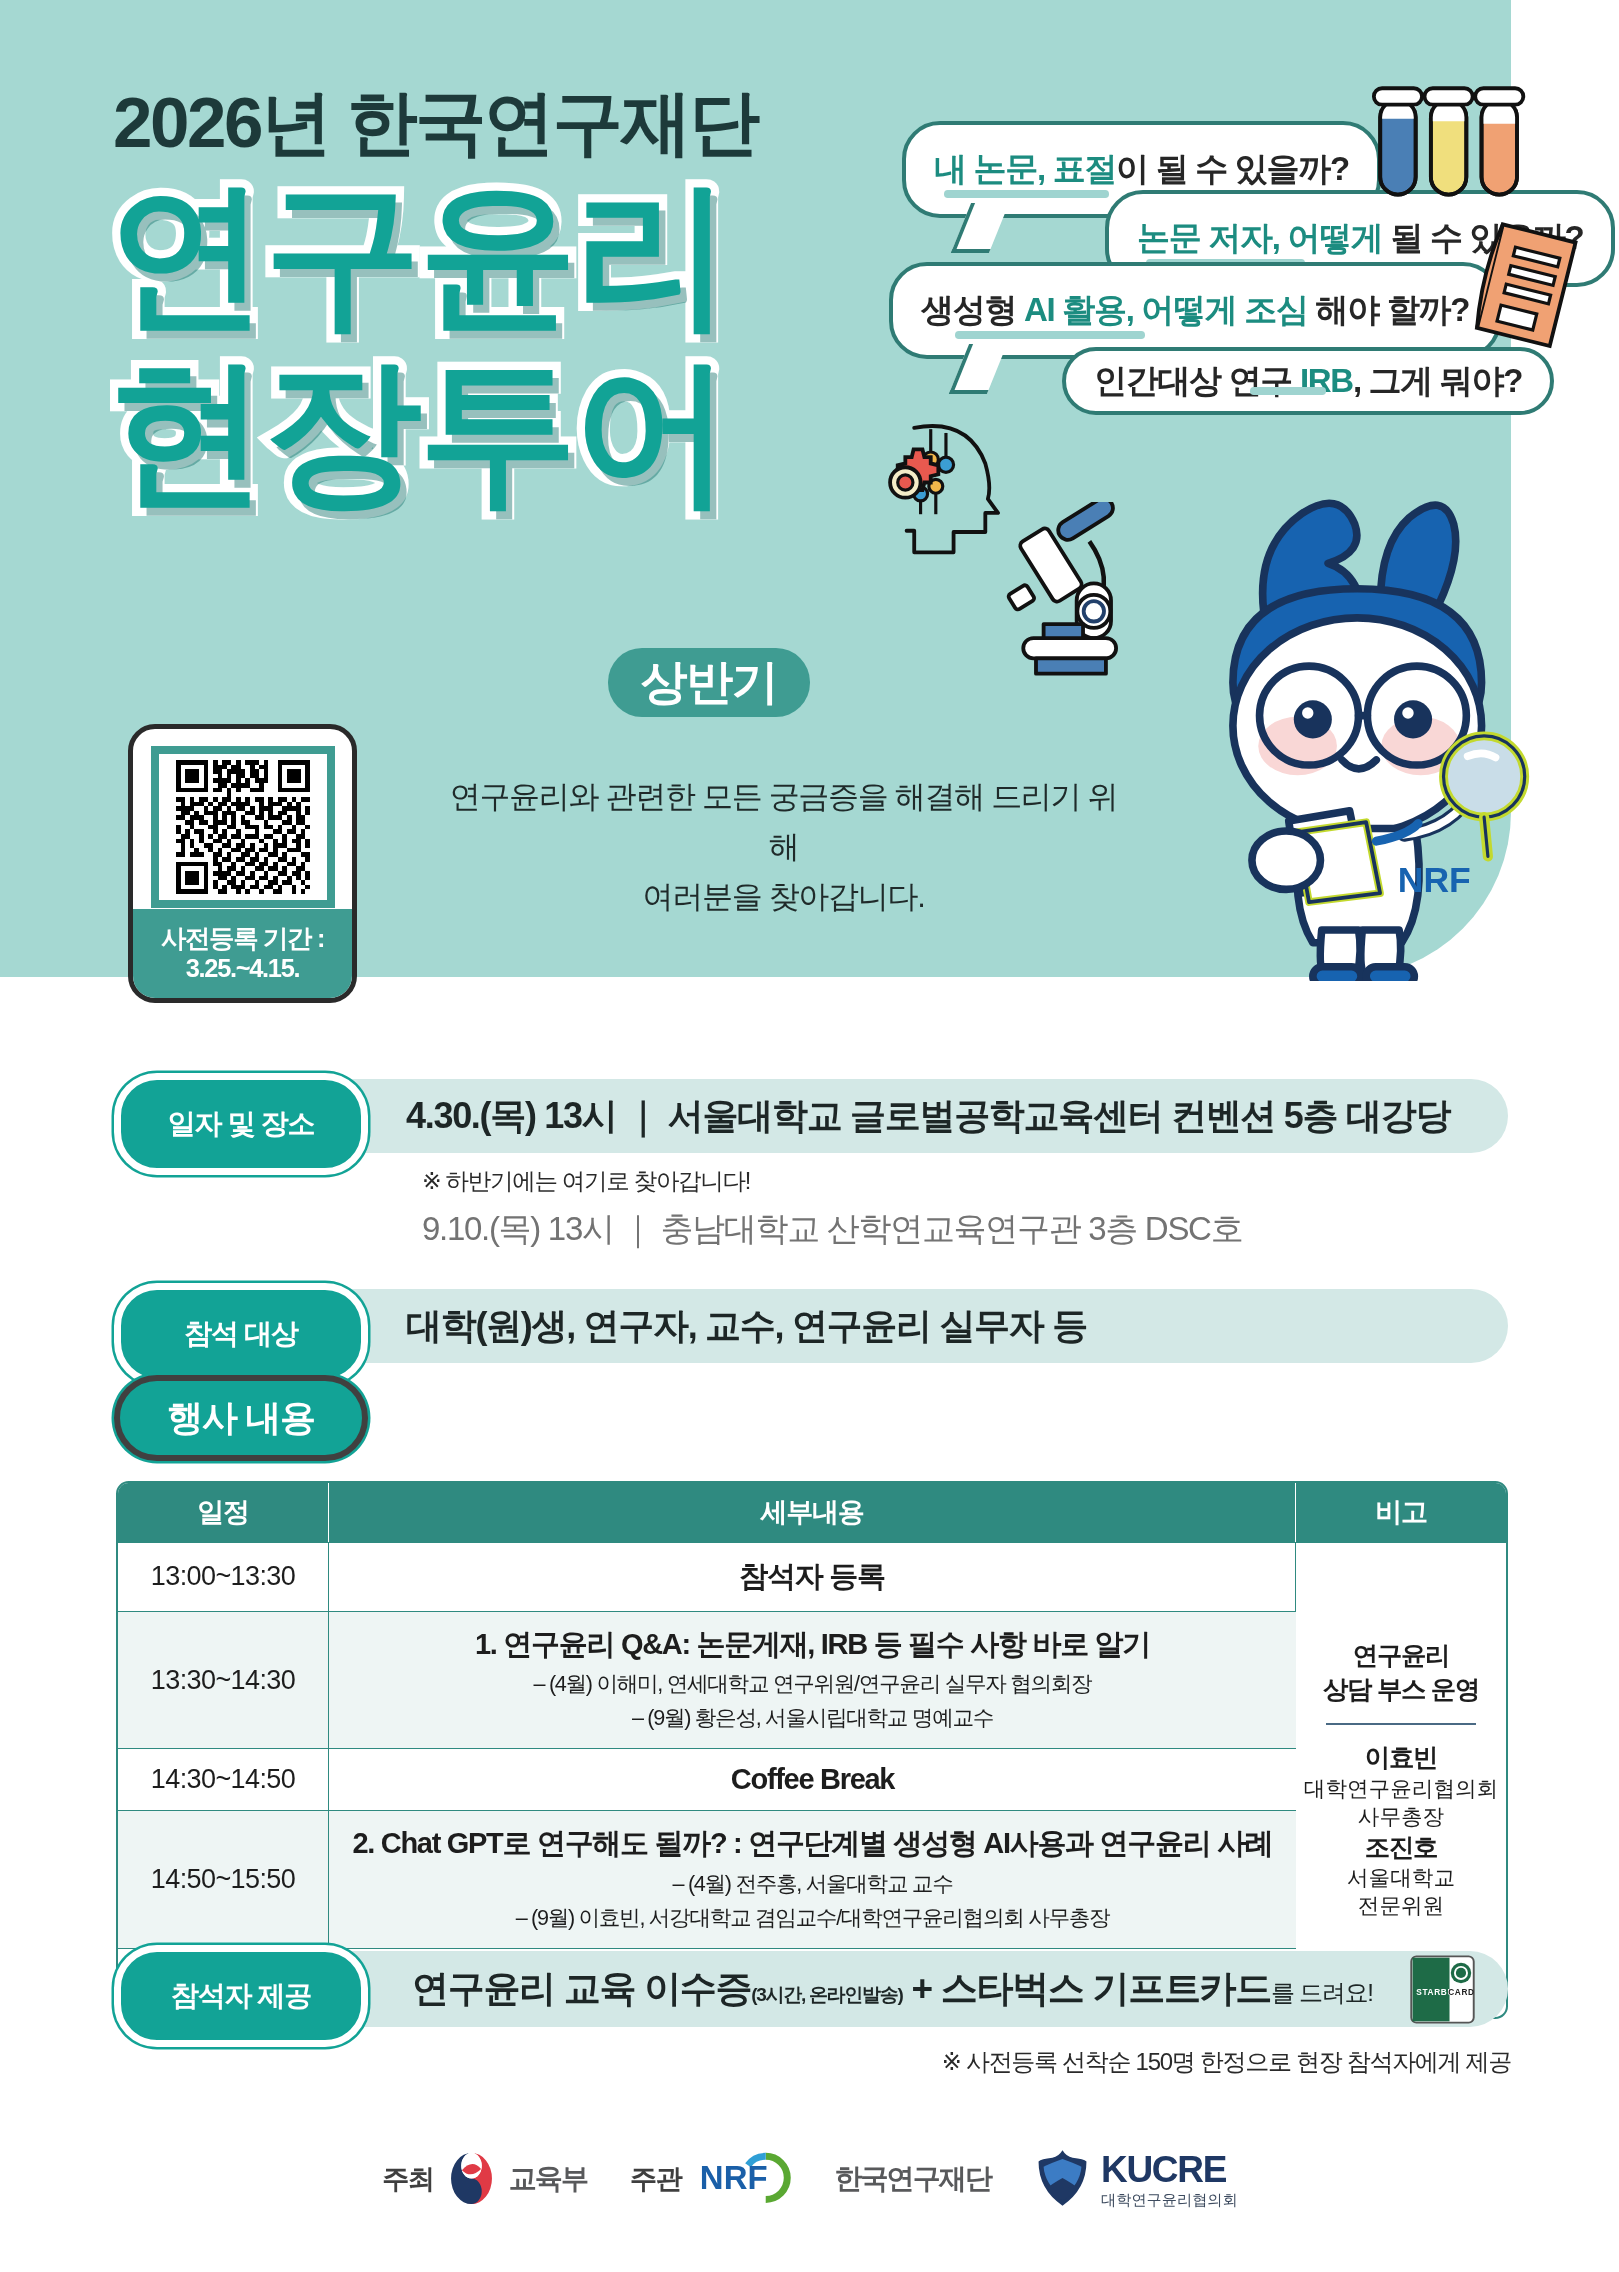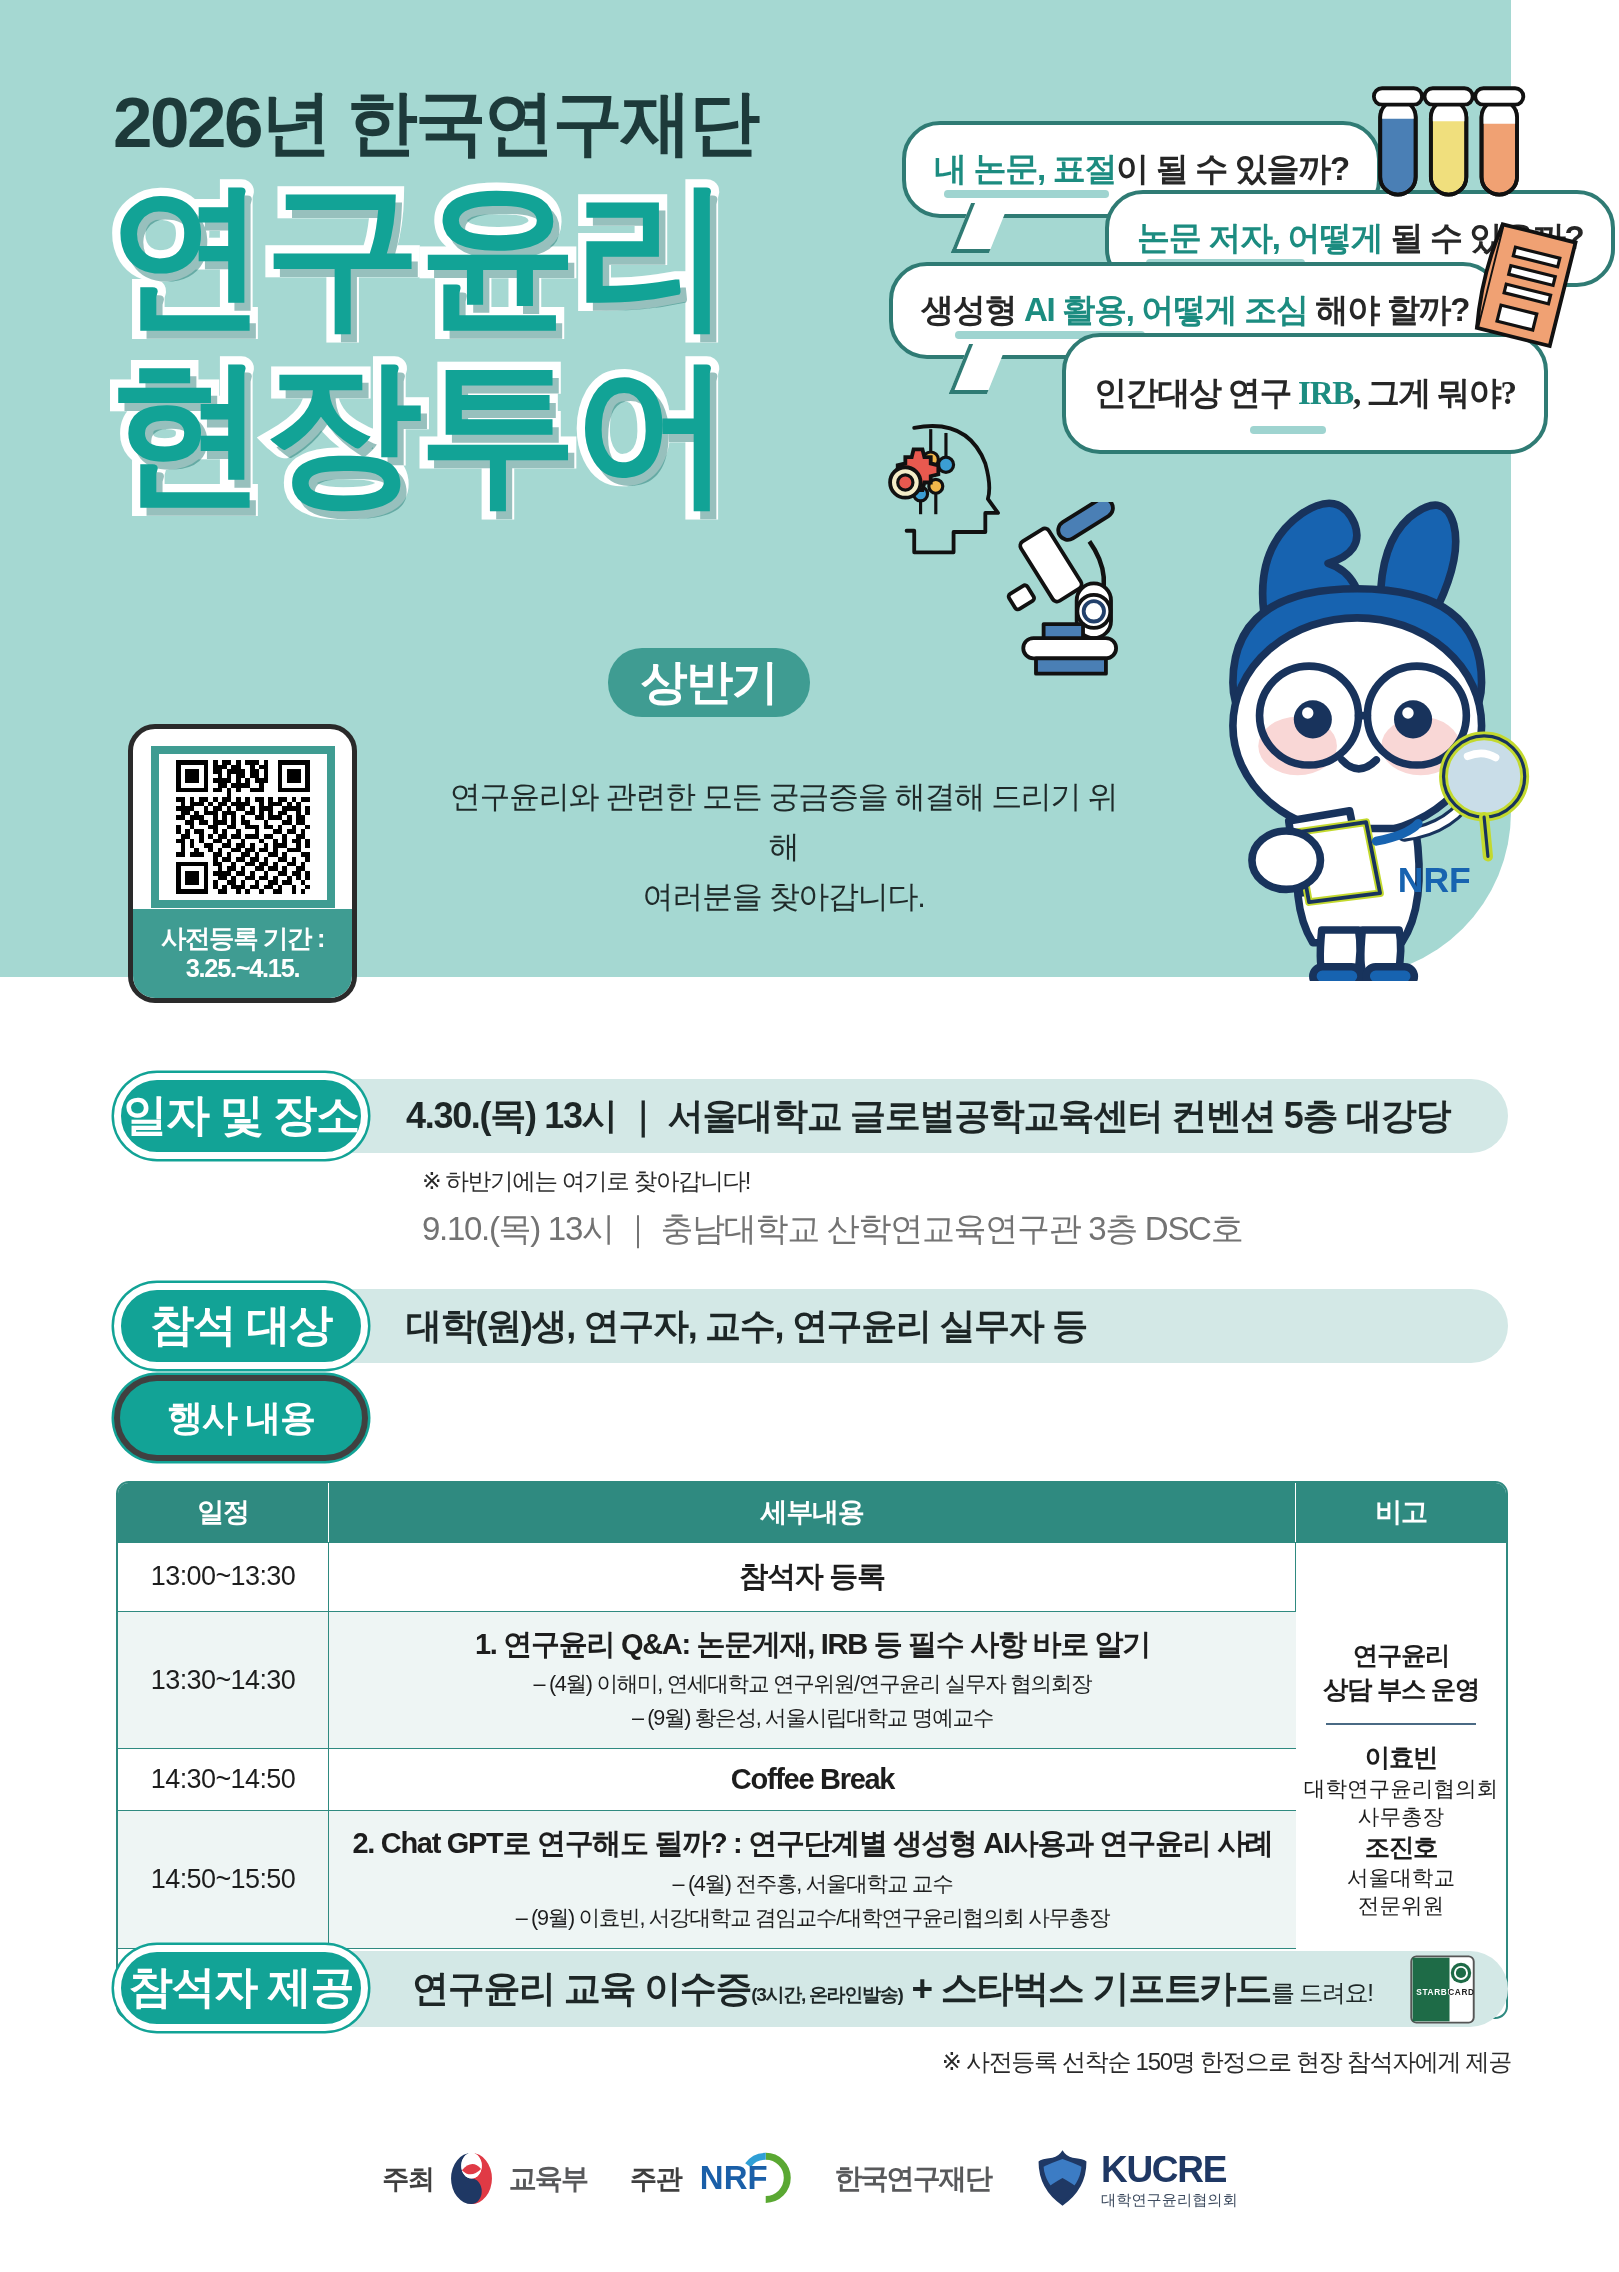--- a/index.html
+++ b/index.html
@@ -74,46 +74,46 @@
   .bubble .hl{color:#1c8c80;}
   .bubble .underline{
     position:absolute;height:7.6px;background:#9fd4d0;border-radius:3.8px;
   }
   #b1{left:902px;top:121px;height:97px;}
   #b1 .underline{left:38px;bottom:16.5px;width:165px;}
   #b2{left:1105px;top:190px;height:97px;}
   #b2 .underline{left:37px;bottom:16.5px;width:159px;}
   #b3{left:889px;top:262px;height:97px;}
   #b3 .underline{left:62px;bottom:16.5px;width:190px;}
-  #b4{left:1062px;top:333px;height:121px;font-family:Liberation Serif, serif;}
+  #b4{left:1062px;top:347px;height:68px;}
   #b4 .underline{left:184px;bottom:16.5px;width:76px;}
   .tail-sw{
     position:absolute;width:34px;height:46px;background:#fff;
     border-left:4.4px solid #2f7b74;border-bottom:4.4px solid #2f7b74;
     transform:skewX(-22deg);
   }
   
   #tubes{position:absolute;left:1365px;top:83px;}
   #doc{position:absolute;left:1467px;top:222px;}
   #aihead{position:absolute;left:876px;top:419px;}
   #micro{position:absolute;left:994px;top:502px;}
   #mascot{position:absolute;left:1172px;top:473px;}
   
   .row{position:absolute;left:114px;width:1394px;}
   .band{
     position:relative;height:74px;background:#d3e8e6;border-radius:37px;
     display:flex;align-items:center;
   }
   .pill{
-    position:absolute;left:0;top:-6.3px;width:254px;height:86px;
+    position:absolute;left:0;top:-6.3px;width:254px;height:102px;
     background:#12a396;border-radius:43px;
     border:7px solid #ffffff;
     box-shadow:0 0 0 2.5px #12a396;
     box-sizing:border-box;
-    color:#fff;font-size:44px;font-weight:bold;letter-spacing:-1.3px;
+    color:#fff;font-size:28px;font-weight:bold;letter-spacing:-1.3px;
     display:flex;align-items:center;justify-content:center;
   }
   .band .bandtext{
     margin-left:292px;font-size:36px;font-weight:bold;color:#1d2626;
     letter-spacing:-1.3px;white-space:nowrap;
   }
   .pill-solo{
     position:absolute;left:114px;width:254px;height:86px;
     background:#12a396;border-radius:43px;border:6px solid #404040;
     box-shadow:0 0 0 2.5px #12a396;box-sizing:border-box;

